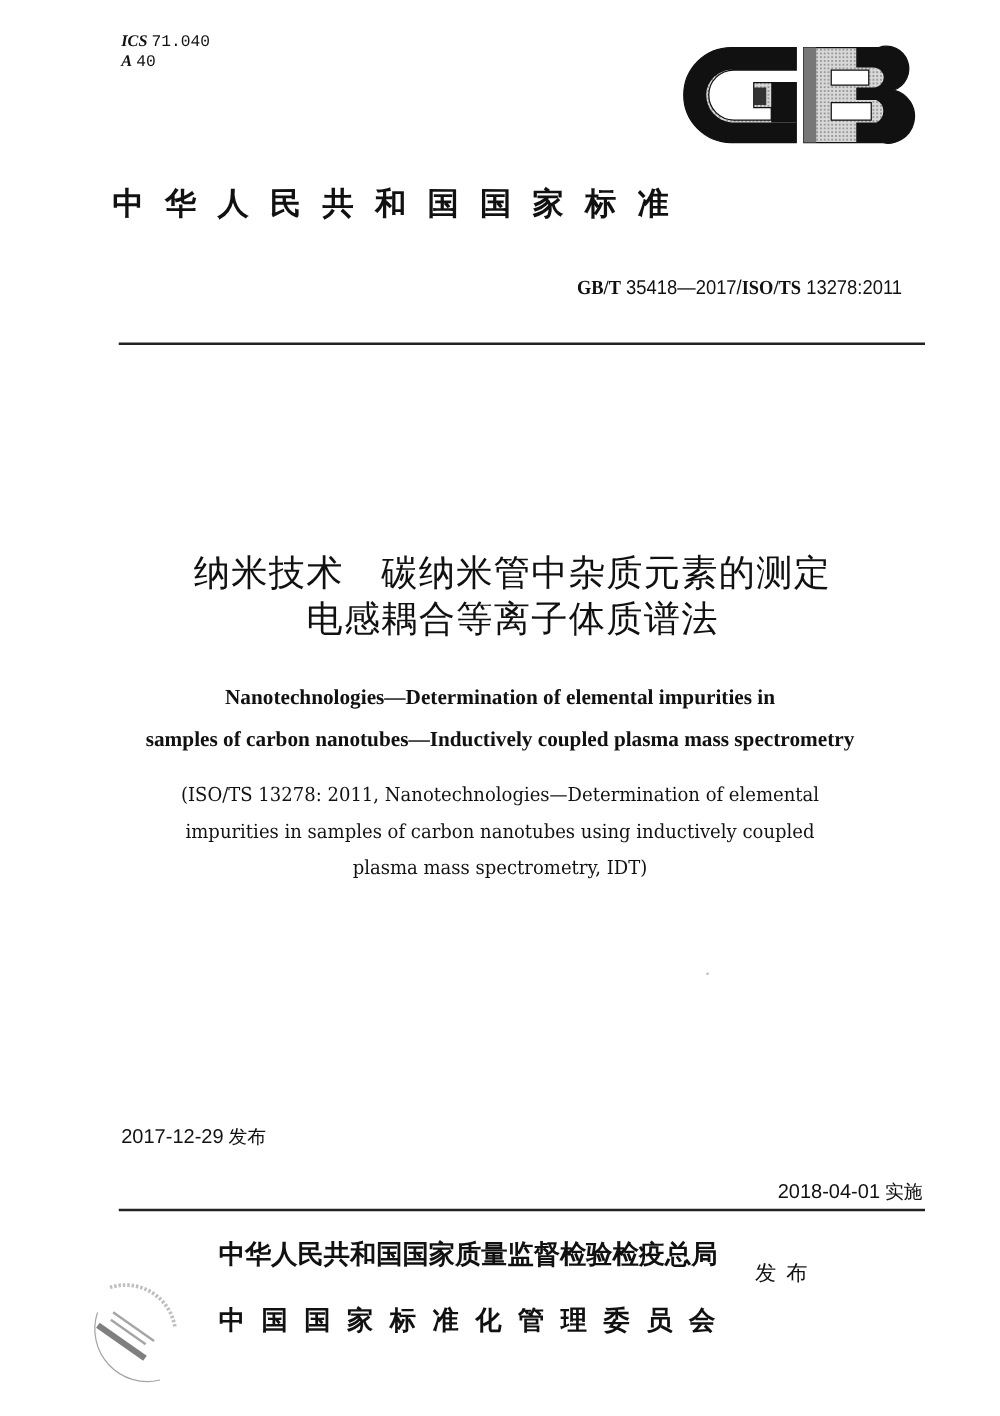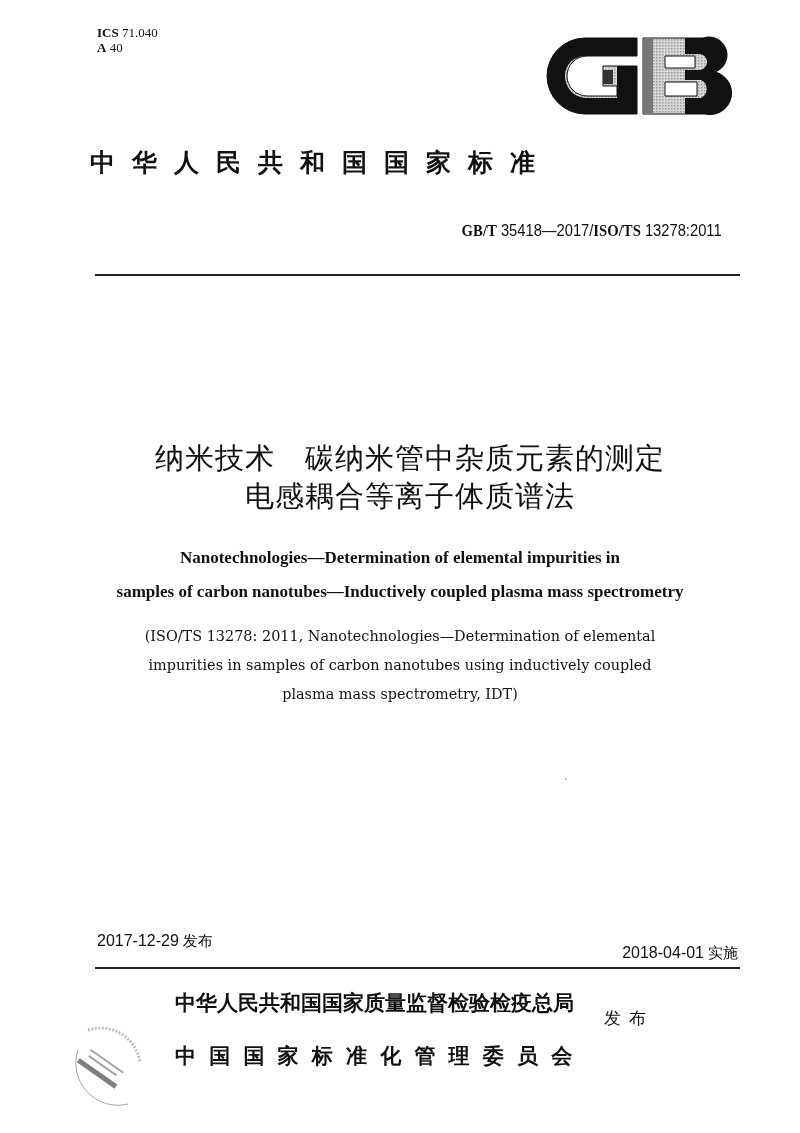--- a/index.html
+++ b/index.html
@@ -4,22 +4,22 @@
 <style>
   html, body { margin: 0; padding: 0; background: #ffffff; }
   body {
     width: 800px; height: 1133px; position: relative; overflow: hidden;
     color: #111111; font-family: "DejaVu Sans", sans-serif;
   }
   .abs { position: absolute; }
 
   
   .codes { left: 97px; top: 25px; font-family: "Liberation Serif", serif; font-size: 13px; line-height: 15px; }
-  .codes .k { font-weight: bold; }
-  .codes .v { font-family: Liberation Serif, serif; }
+  .codes .k { font-weight: bold; font-style: italic; }
+  .codes .v { font-family: Liberation Mono, monospace; }
 
   
   .gb-logo { left: 545px; top: 36px; width: 190px; height: 80px; }
 
   
   .std-title {
     left: 90px; top: 143px; width: 660px;
     font-family: Liberation Mono, monospace; font-weight: bold; font-size: 25px;
     letter-spacing: 17px; white-space: nowrap; line-height: 44px;
   }
@@ -55,21 +55,21 @@
   .iso-ref {
     left: 40px; width: 720px; text-align: center;
     font-family: "DejaVu Serif", serif; font-size: 15.5px; line-height: 22px;
     white-space: nowrap; transform: scaleX(0.93);
   }
   .iso-ref.l1 { top: 625px; }
   .iso-ref.l2 { top: 654px; }
   .iso-ref.l3 { top: 683px; }
 
   
-  .date-left { left: 97px; top: 932px; font-family: "Liberation Sans", sans-serif; font-size: 16px; white-space: nowrap; }
+  .date-left { left: 97px; top: 900px; font-family: "Liberation Sans", sans-serif; font-size: 16px; white-space: nowrap; }
   .date-right { right: 62px; top: 944px; font-family: "Liberation Sans", sans-serif; font-size: 16px; white-space: nowrap; text-align: right; }
   .date-left .cn, .date-right .cn { font-family: "DejaVu Sans", sans-serif; font-size: 15px; margin-left: 4px; }
   .rule-bottom { left: 95px; top: 967px; width: 645px; height: 2px; background: #222; }
 
   
   .issuer {
     left: 175px; font-family: "DejaVu Serif", serif; font-weight: bold; font-size: 21px;
     line-height: 24px; white-space: nowrap;
   }
   .issuer.l1 { top: 991px; letter-spacing: 0px; }

